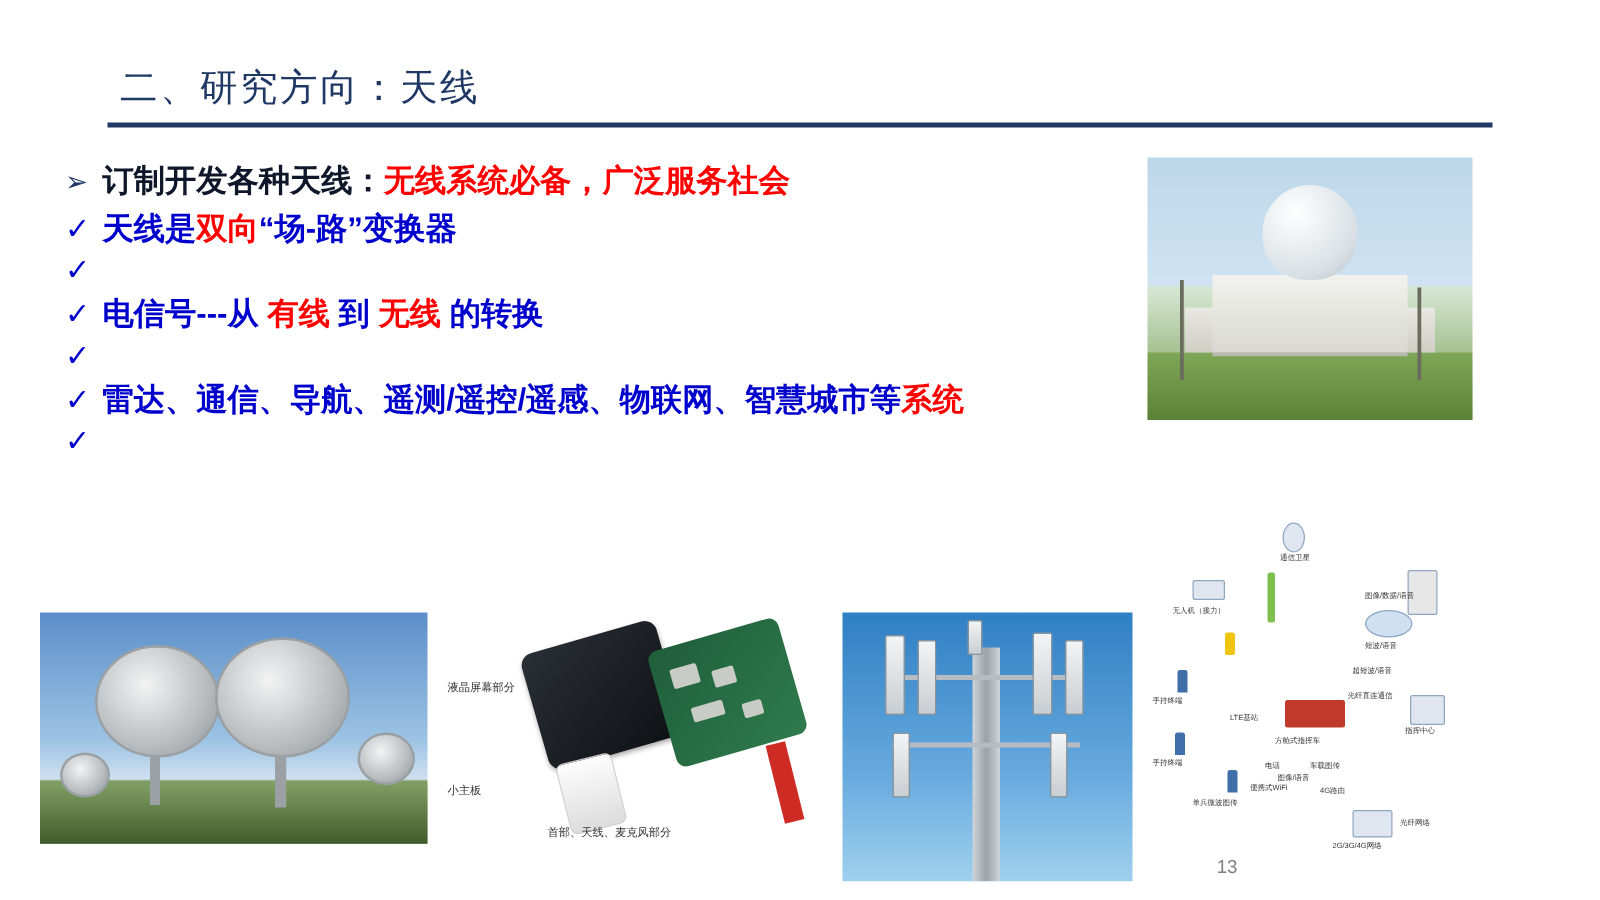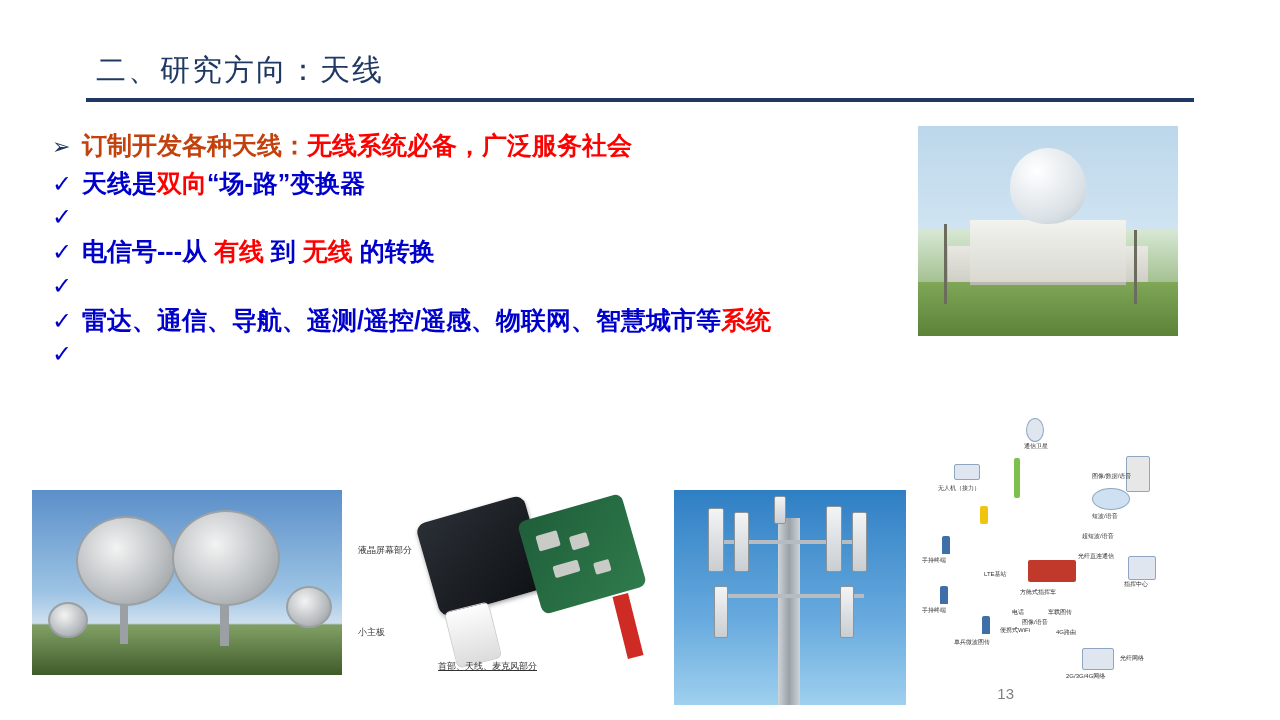--- a/index.html
+++ b/index.html
@@ -11,21 +11,20 @@
     height: 720px;
     background: #ffffff;
     font-family: "Liberation Sans", sans-serif;
     overflow: hidden;
     position: relative;
   }
   .slide {
     position: relative;
     width: 1082px;
     height: 720px;
-    padding-left: 24px;
   }
 
   
   .title {
     position: absolute;
     left: 96px;
     top: 50px;
     font-size: 30px;
     color: #1F3864;
     letter-spacing: 2px;
@@ -63,21 +62,21 @@
   }
   .marker.arrow { color: #1F3864; }
   .marker.check { color: #0000CC; font-size: 24px; }
   .btext {
     font-size: 25px;
     line-height: 1.22;
     font-weight: bold;
     color: #0000CC;
     font-family: "Liberation Sans", sans-serif;
   }
-  .btext .dark { color: #c2410c; }
+  .btext .dark { color: #0f172a; }
   .btext .red  { color: #FF0000; }
   .btext .blue { color: #0000CC; }
 
   
   .img-box {
     position: absolute;
     overflow: hidden;
   }
 
   
@@ -207,21 +206,21 @@
   }
   #img-phone .lbl {
     position: absolute;
     font-size: 9px;
     color: #333333;
     font-family: "Liberation Sans", sans-serif;
     white-space: nowrap;
   }
   #img-phone .lbl1 { left: 6px; top: 54px; }
   #img-phone .lbl2 { left: 6px; top: 136px; }
-  #img-phone .lbl3 { left: 86px; top: 170px; text-decoration: underline; }
+  #img-phone .lbl3 { left: 86px; top: 170px; }
 
   
   #img-tower {
     left: 674px;
     top: 490px;
     width: 232px;
     height: 215px;
     background: linear-gradient(#2f7fc4 0%, #67aade 60%, #9fd0ee 100%);
   }
   #img-tower .tw-mast {

